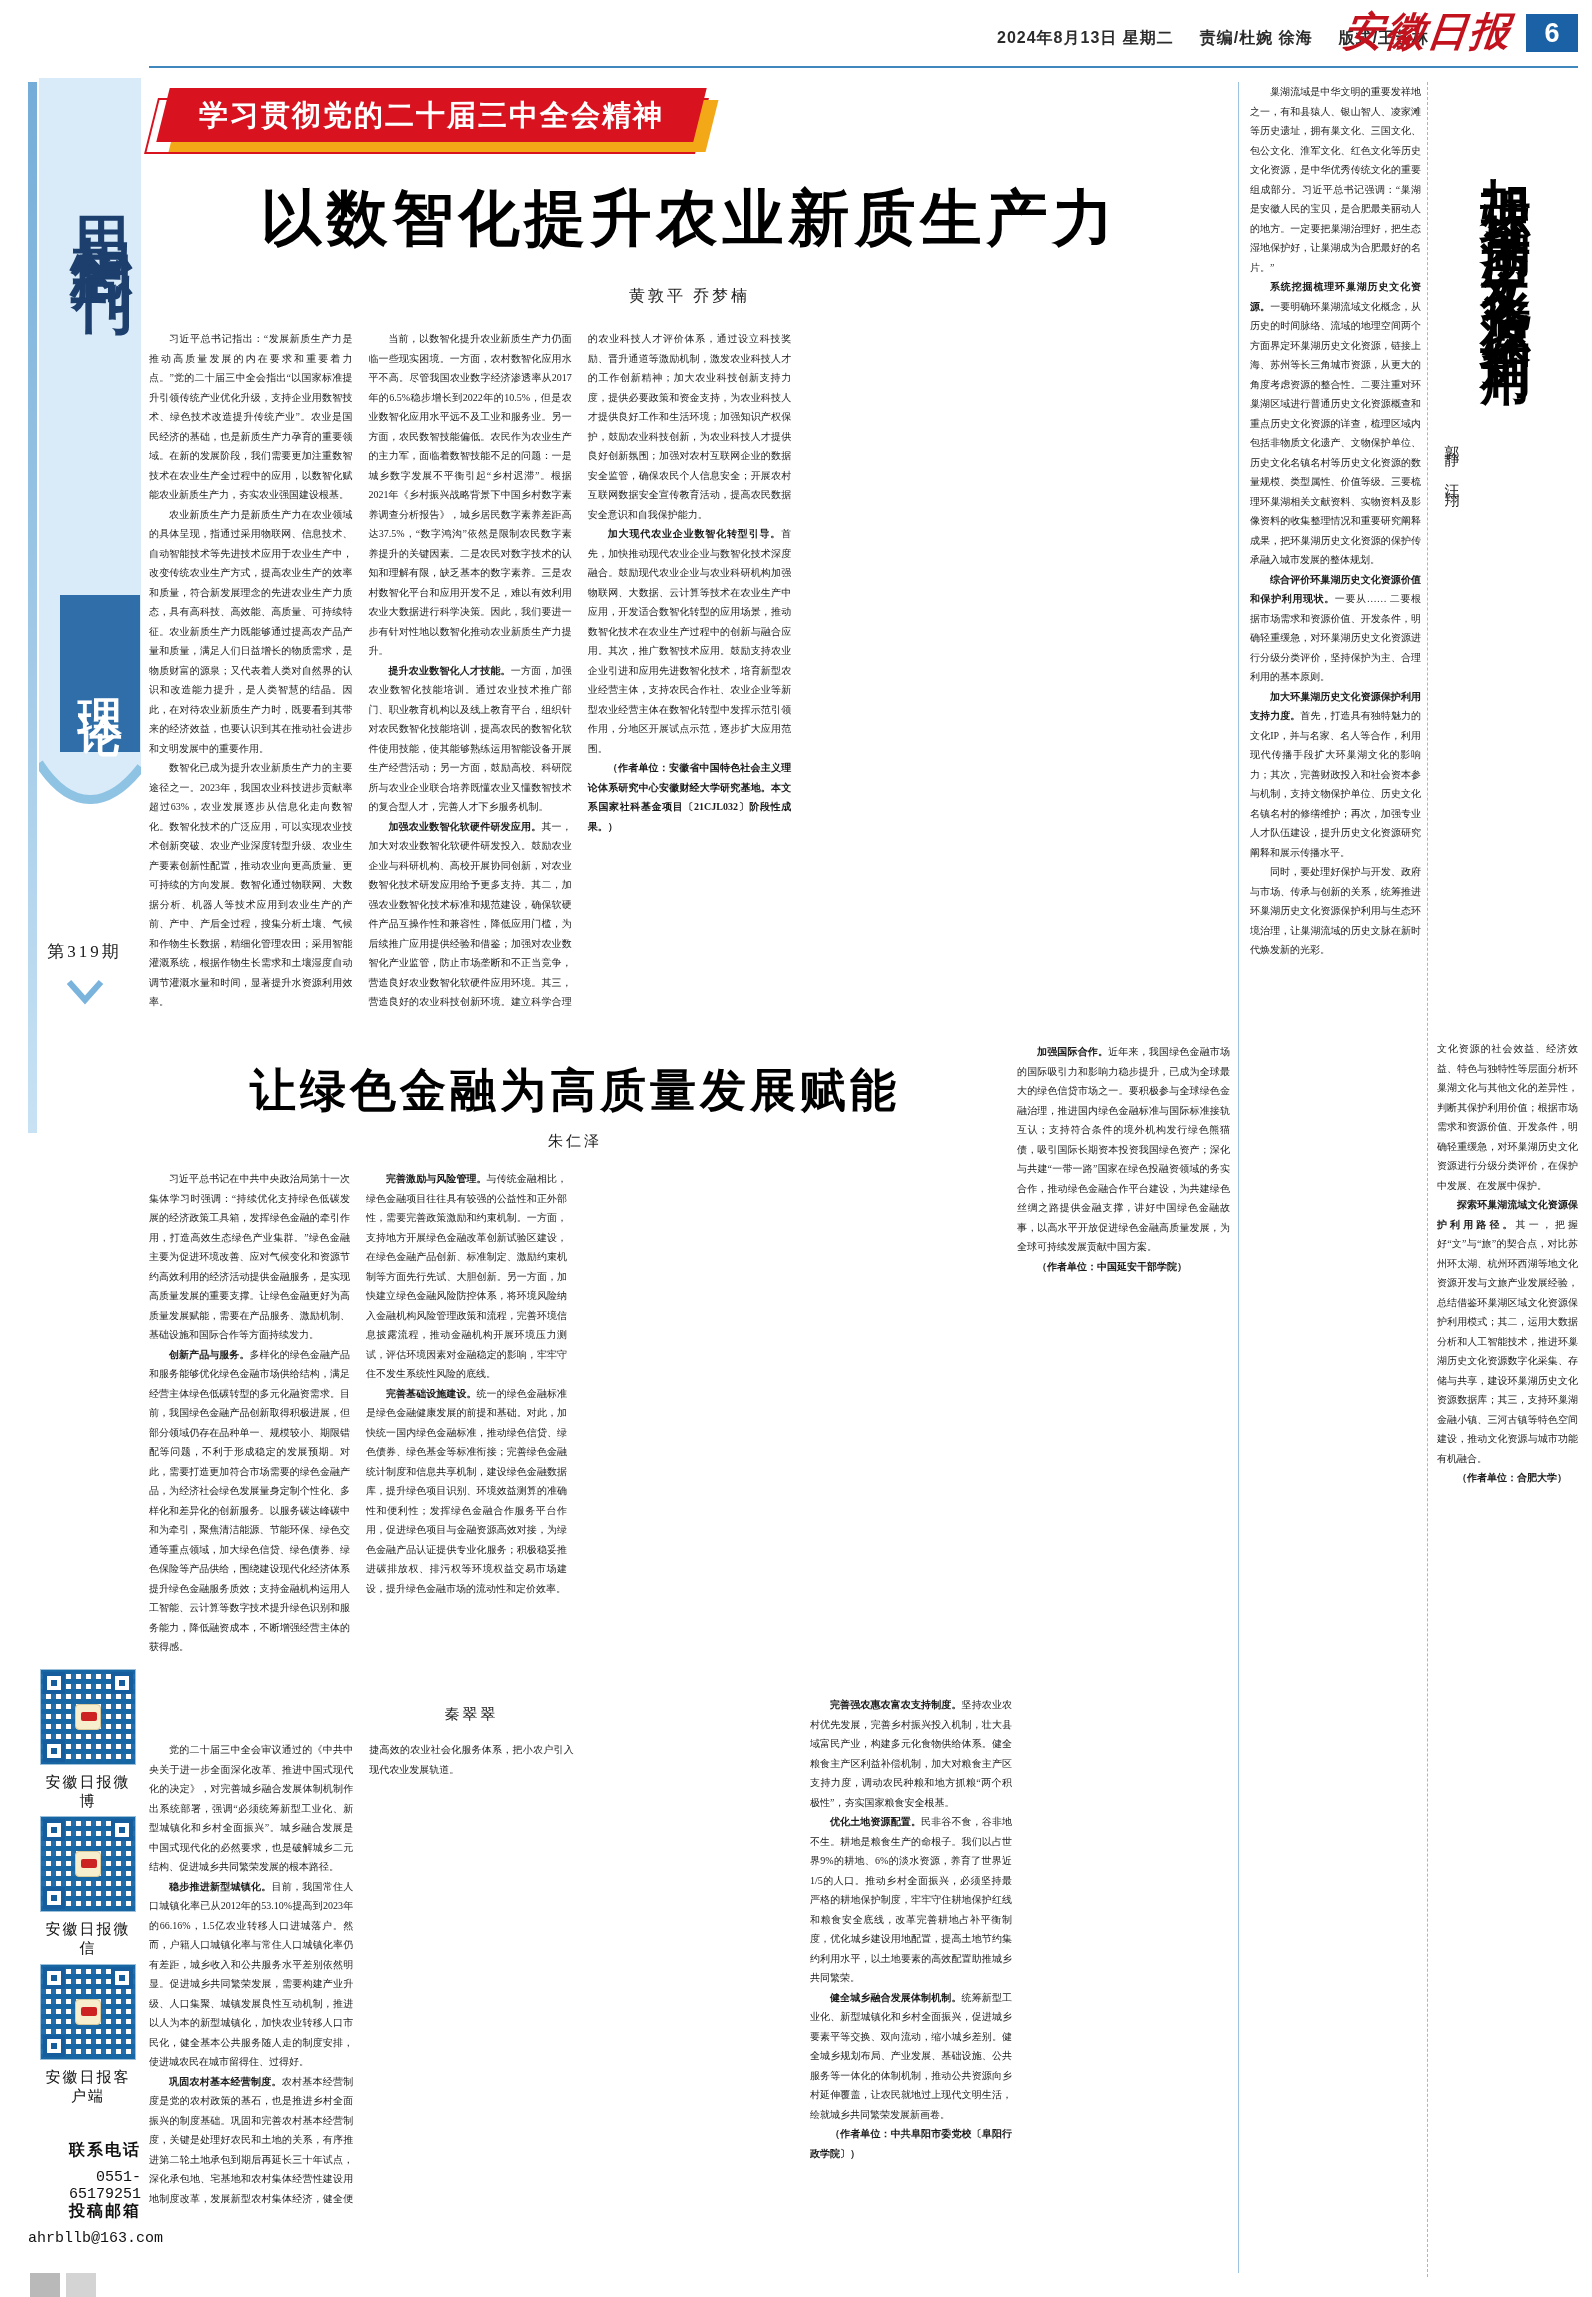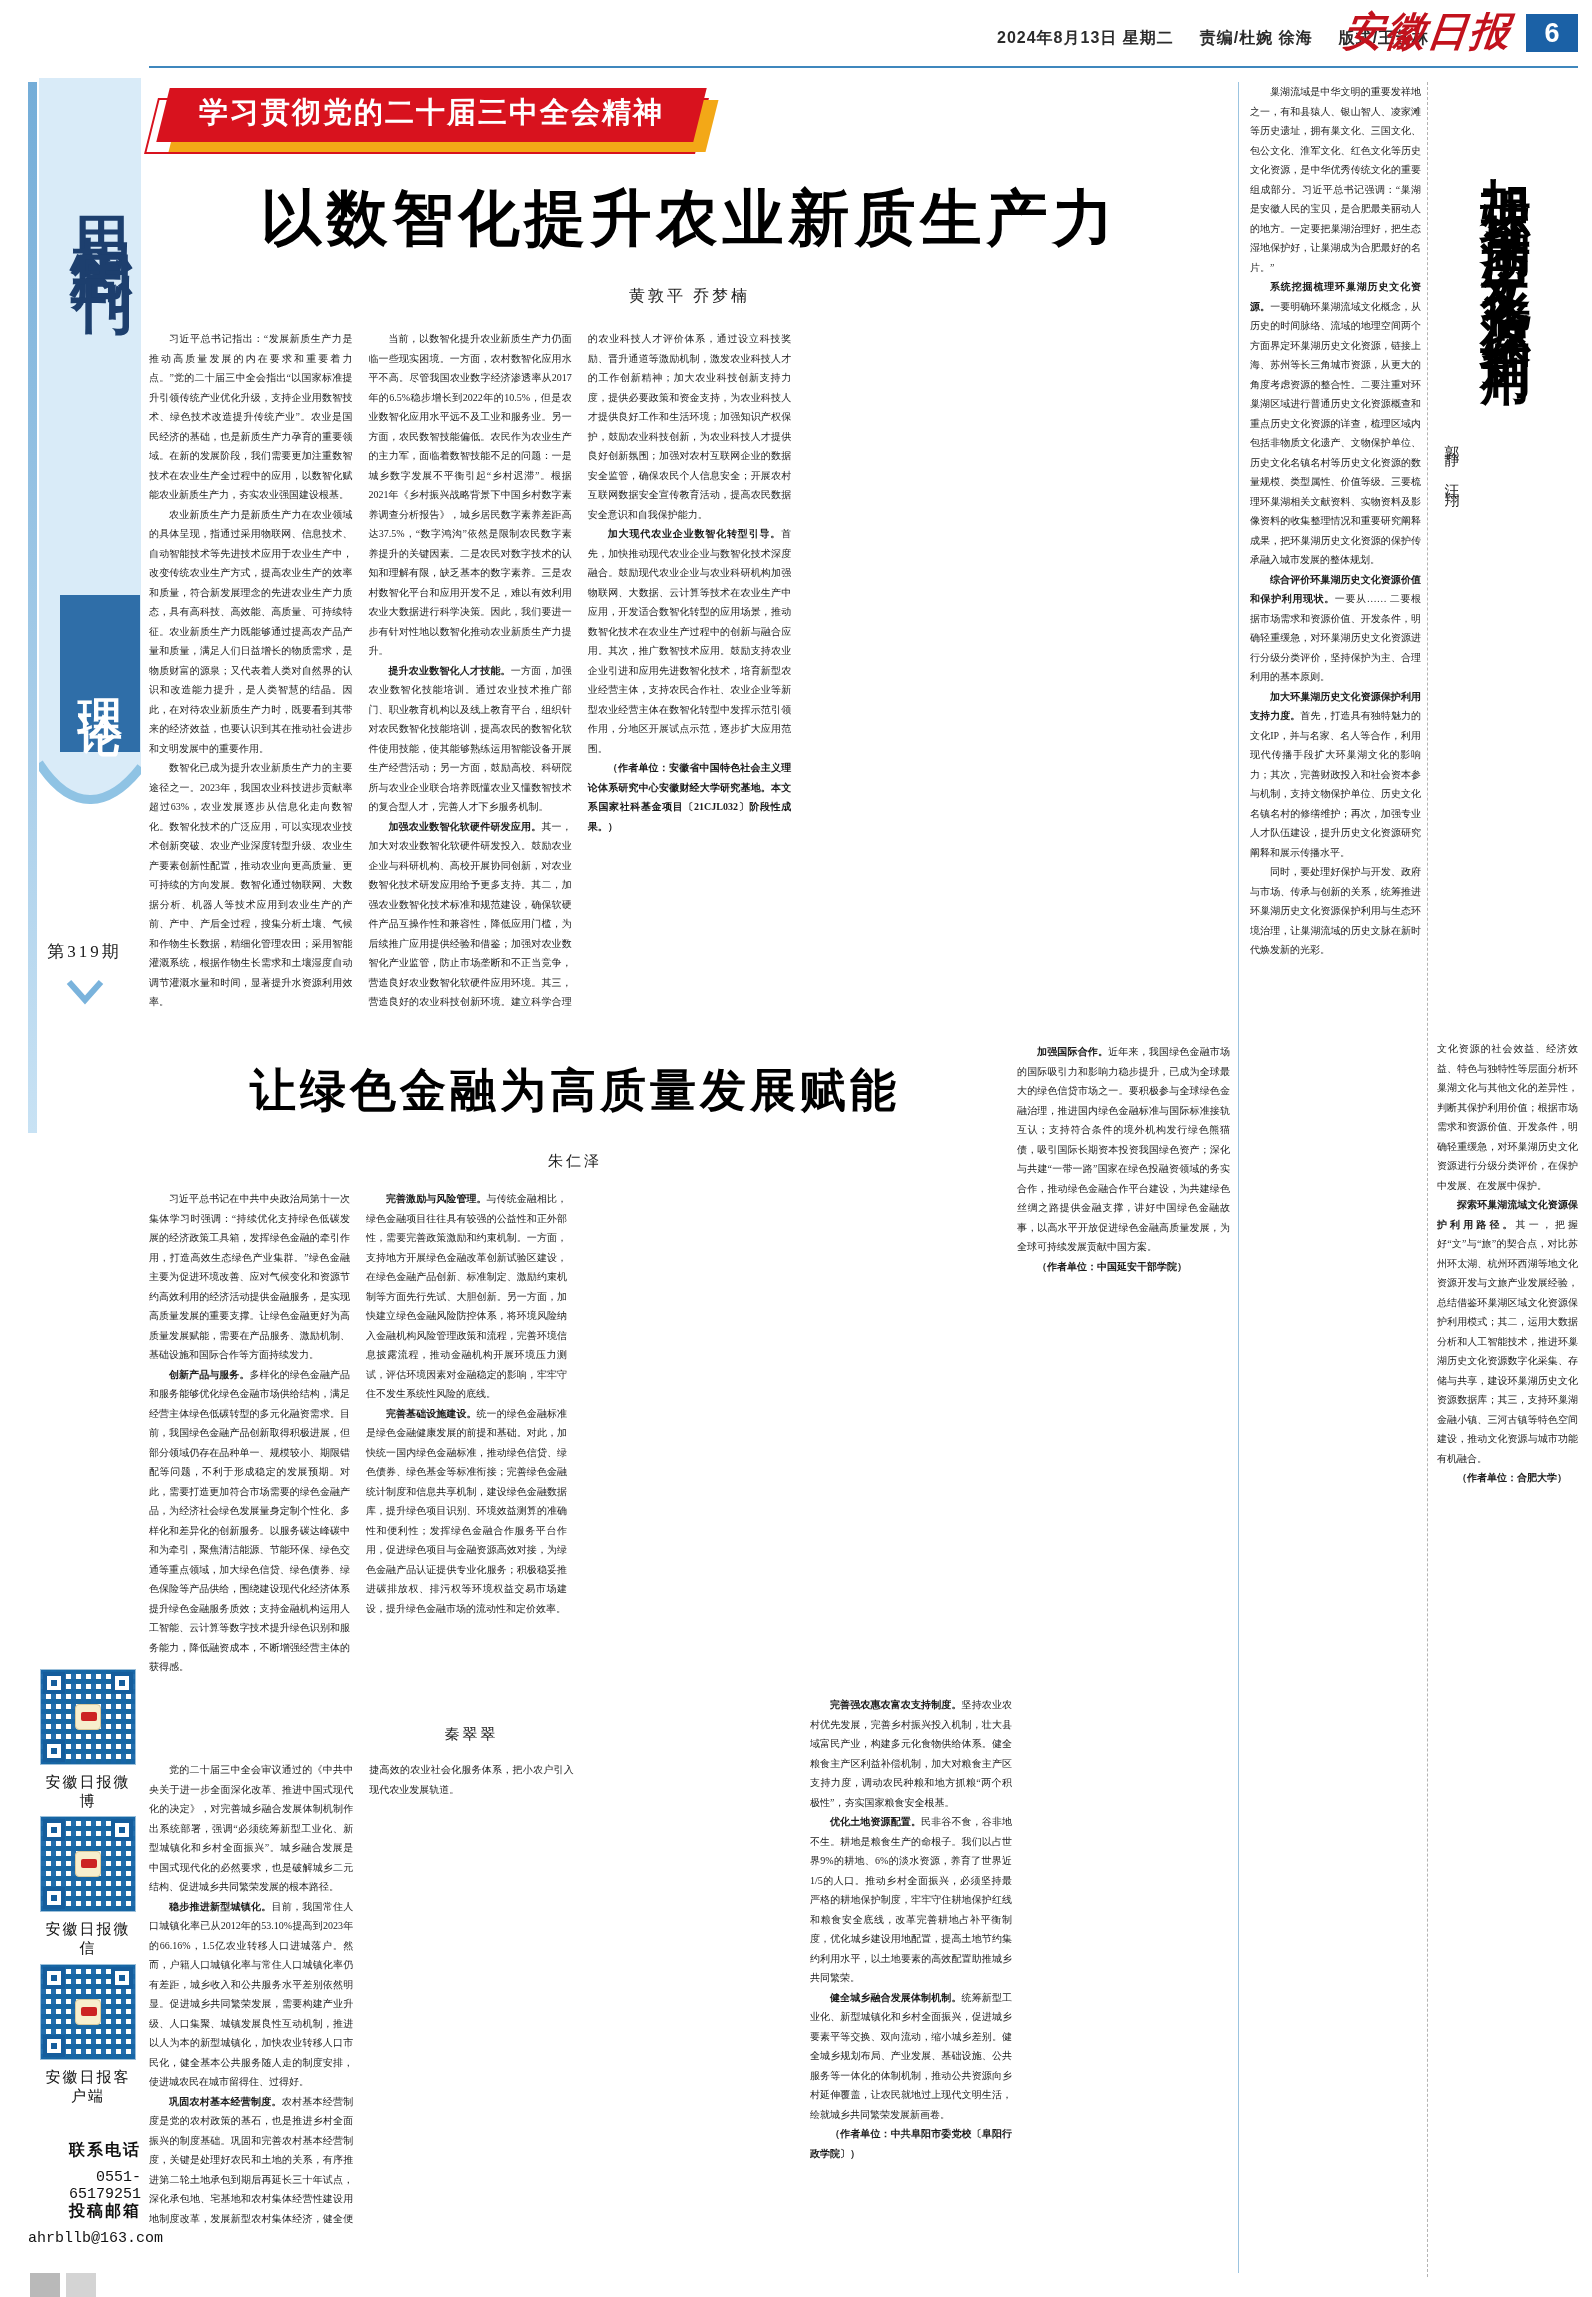--- a/index.html
+++ b/index.html
@@ -35,34 +35,34 @@
   .contact .lbl { font-weight:bold; font-size:16px; letter-spacing:2px; }
   .contact .val { font-size:15px; margin-top:8px; font-family:Liberation Mono, monospace; }
   .corner-block { position:absolute; height:24px; }
 
   
   #main { position:absolute; left:149px; top:86px; width:1081px; }
   .banner-wrap { position:relative; height:86px; }
   .banner-outline { position:absolute; left:2px; top:12px; width:551px; height:56px; border:2px solid #d8121e; transform:skewX(-14deg); background:transparent; }
   .banner-yellow { position:absolute; left:26px; top:14px; width:537px; height:52px; background:#f3a817; transform:skewX(-14deg); }
   .banner-red { position:absolute; left:14px; top:2px; width:537px; height:54px; background:#d8121e; transform:skewX(-14deg); }
-  .banner-text { position:absolute; left:14px; top:2px; width:537px; height:54px; color:#fff; font-family:Liberation Mono, monospace; font-weight:900; font-size:29px; letter-spacing:2px; text-align:center; line-height:54px; }
+  .banner-text { position:absolute; left:14px; top:2px; width:537px; height:54px; color:#fff; font-family:Liberation Sans, sans-serif; font-weight:900; font-size:29px; letter-spacing:2px; text-align:center; line-height:54px; }
   .a1-title { margin-top:6px; text-align:center; font-family:"Liberation Sans","DejaVu Sans",sans-serif; font-weight:900; font-size:61px; letter-spacing:5px; color:#000; }
   .byline { text-align:center; font-size:16px; letter-spacing:3px; color:#222; margin-top:26px; }
   .cols { column-gap:16px; column-fill:auto; overflow:hidden; }
   .bodytxt { font-size:10px; line-height:19.5px; text-align:justify; color:#1c1c1c; }
   .bodytxt p { text-indent:2em; }
   .bodytxt p.noindent { text-indent:0; }
   .bodytxt b.lead { font-weight:bold; }
   #a1-body { margin-top:22px; height:697px; columns:5; }
   .band { display:flex; gap:16px; }
   #band2 { margin-top:16px; height:645px; }
   #band2-left { width:852px; }
   .a2-title { text-align:center; font-weight:900; font-size:46px; letter-spacing:4px; color:#000; margin-top:18px; }
-  .byline-sm { text-align:center; font-size:15px; letter-spacing:3px; color:#222; margin-top:30px; }
+  .byline-sm { text-align:center; font-size:15px; letter-spacing:3px; color:#222; margin-top:10px; }
   #a2-cols { margin-top:18px; height:498px; columns:4; }
   #a2-right { width:213px; height:642px; overflow:hidden; }
   #band3 { margin-top:8px; height:622px; }
   #band3-left { width:645px; }
   .a3-title { text-align:center; font-weight:900; font-size:40px; letter-spacing:4px; color:#000; margin-top:22px; }
   #a3-cols { margin-top:16px; height:493px; columns:3; }
   #a3-right { width:420px; height:617px; columns:2; }
 
   .vline { position:absolute; left:1238px; top:82px; width:1px; height:2191px; background:#9cc4e0; }
 

